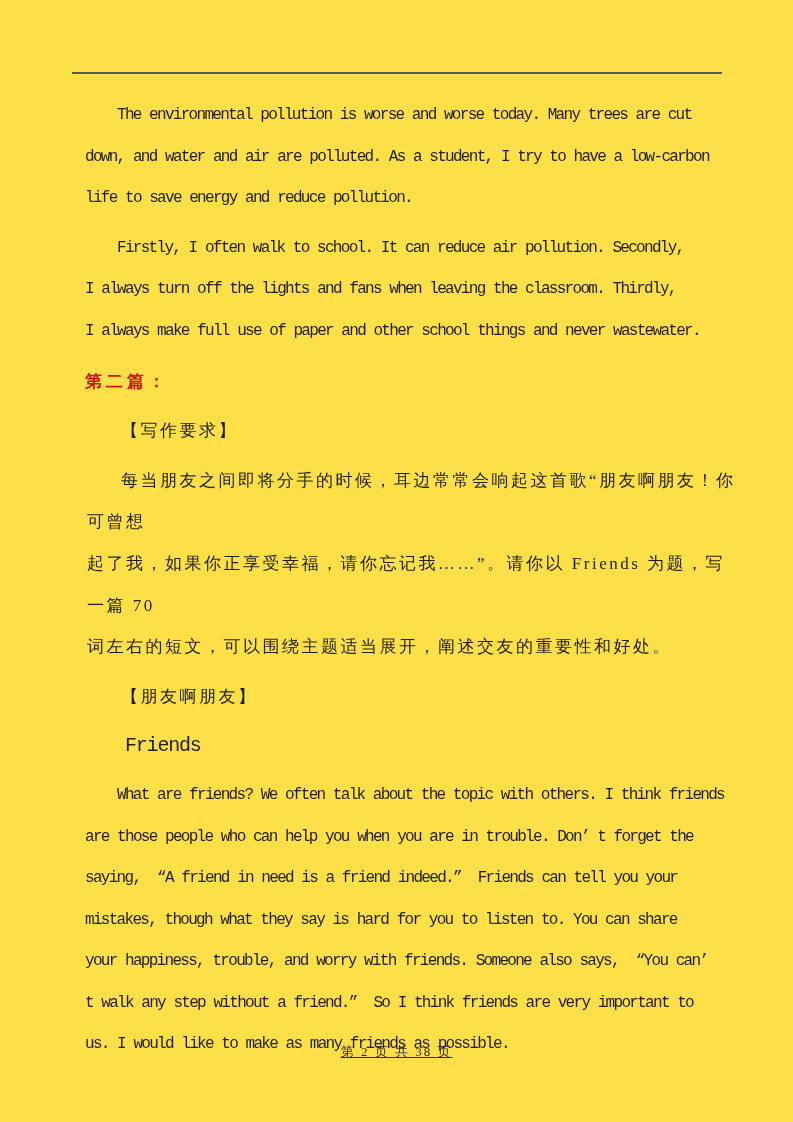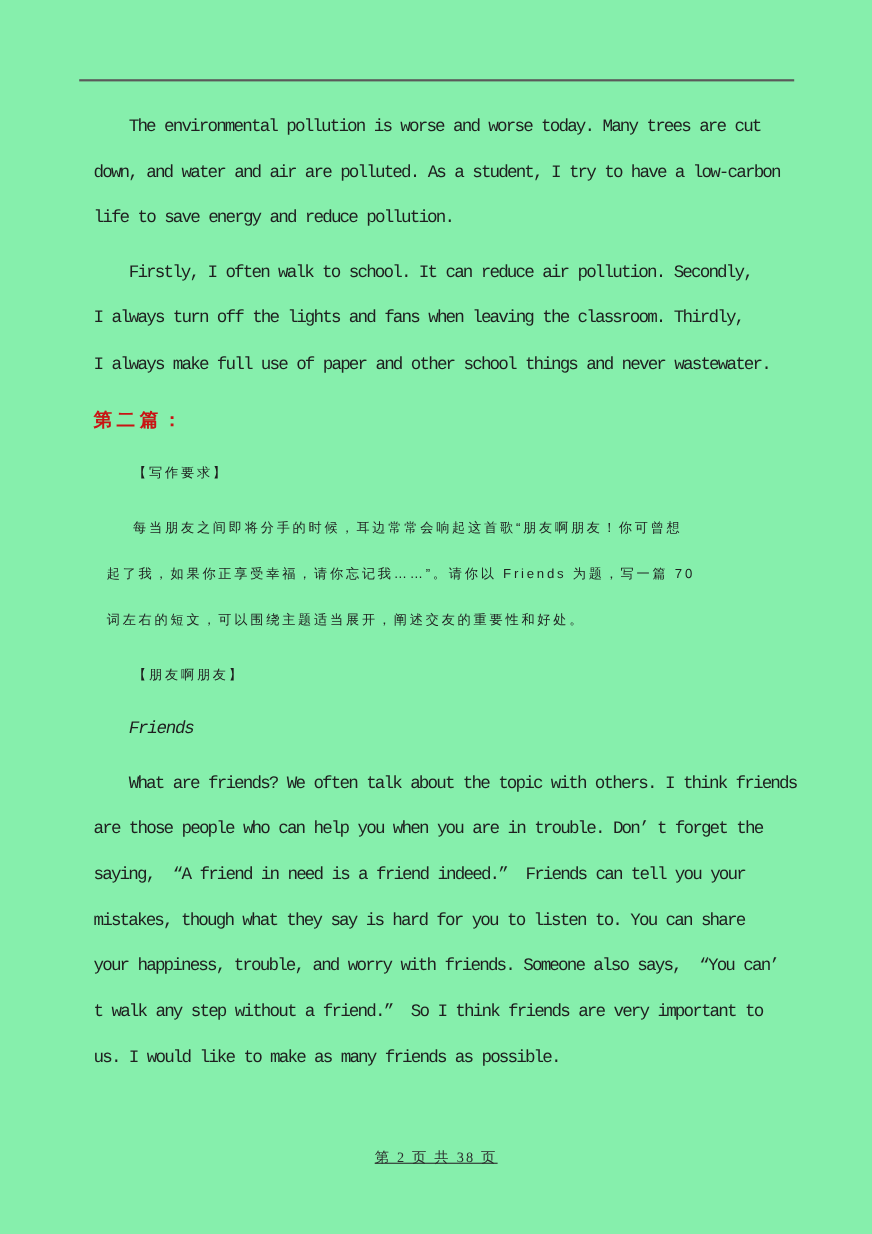--- a/index.html
+++ b/index.html
@@ -4,21 +4,21 @@
 <style>
   html, body {
     margin: 0;
     padding: 0;
     background: #ffffff;
   }
   .page {
     position: relative;
     width: 793px;
     height: 1122px;
-    background: #86efac;
+    background: #fde047;
     overflow: hidden;
     font-family: "Liberation Mono", monospace;
     color: #1f1f1f;
   }
   .header-rule {
     position: absolute;
     top: 72px;
     left: 72px;
     width: 650px;
     height: 2px;
@@ -33,48 +33,47 @@
   .para {
     margin: 0 0 8px 0;
     font-size: 16px;
     letter-spacing: -1.7px;
     word-spacing: 0.5px;
     line-height: 41.6px;
     white-space: pre-wrap;
     text-indent: 2em;
   }
   .cn {
-    font-family: Liberation Sans, sans-serif;
-    font-size: 12px;
+    font-family: Liberation Serif, serif;
+    font-size: 17px;
     letter-spacing: 2.5px;
     word-spacing: 0;
     line-height: 41.6px;
     white-space: pre-wrap;
-    margin: 0 0 8px 12px;
+    margin: 0 0 8px 2px;
   }
   .cn-indent {
     text-indent: 2em;
   }
   .section-title {
     margin: 0 0 8px 0;
     text-align: left;
     font-family: "Liberation Serif", serif;
     font-weight: bold;
     font-size: 17px;
     letter-spacing: 4px;
     line-height: 41.6px;
     color: #c81414;
   }
   .essay-title {
     margin: 0 0 8px 0;
-    font-size: 16px;
+    font-size: 20px;
     letter-spacing: -1.2px;
     line-height: 41.6px;
     text-indent: 2em;
-    font-style: italic;
   }
   .page-footer {
     position: absolute;
     top: 1040px;
     left: 0;
     width: 100%;
     text-align: center;
     font-family: "Liberation Serif", serif;
     font-size: 13px;
     letter-spacing: 2px;

